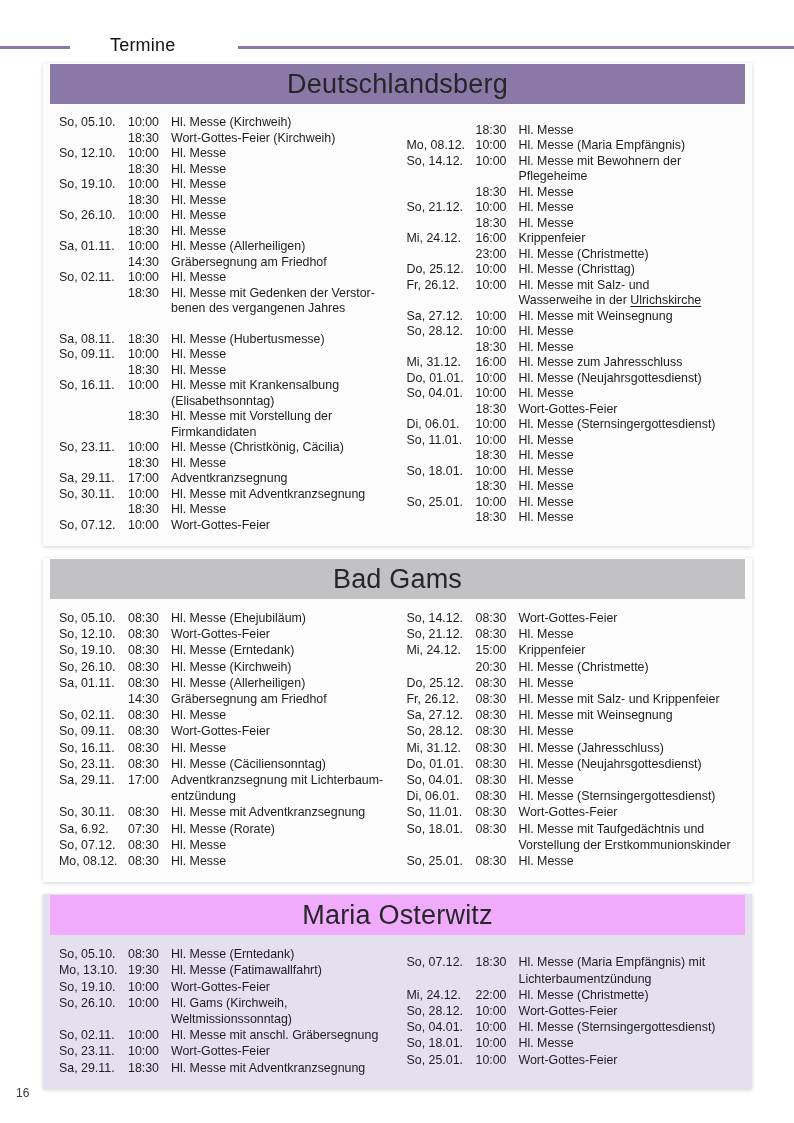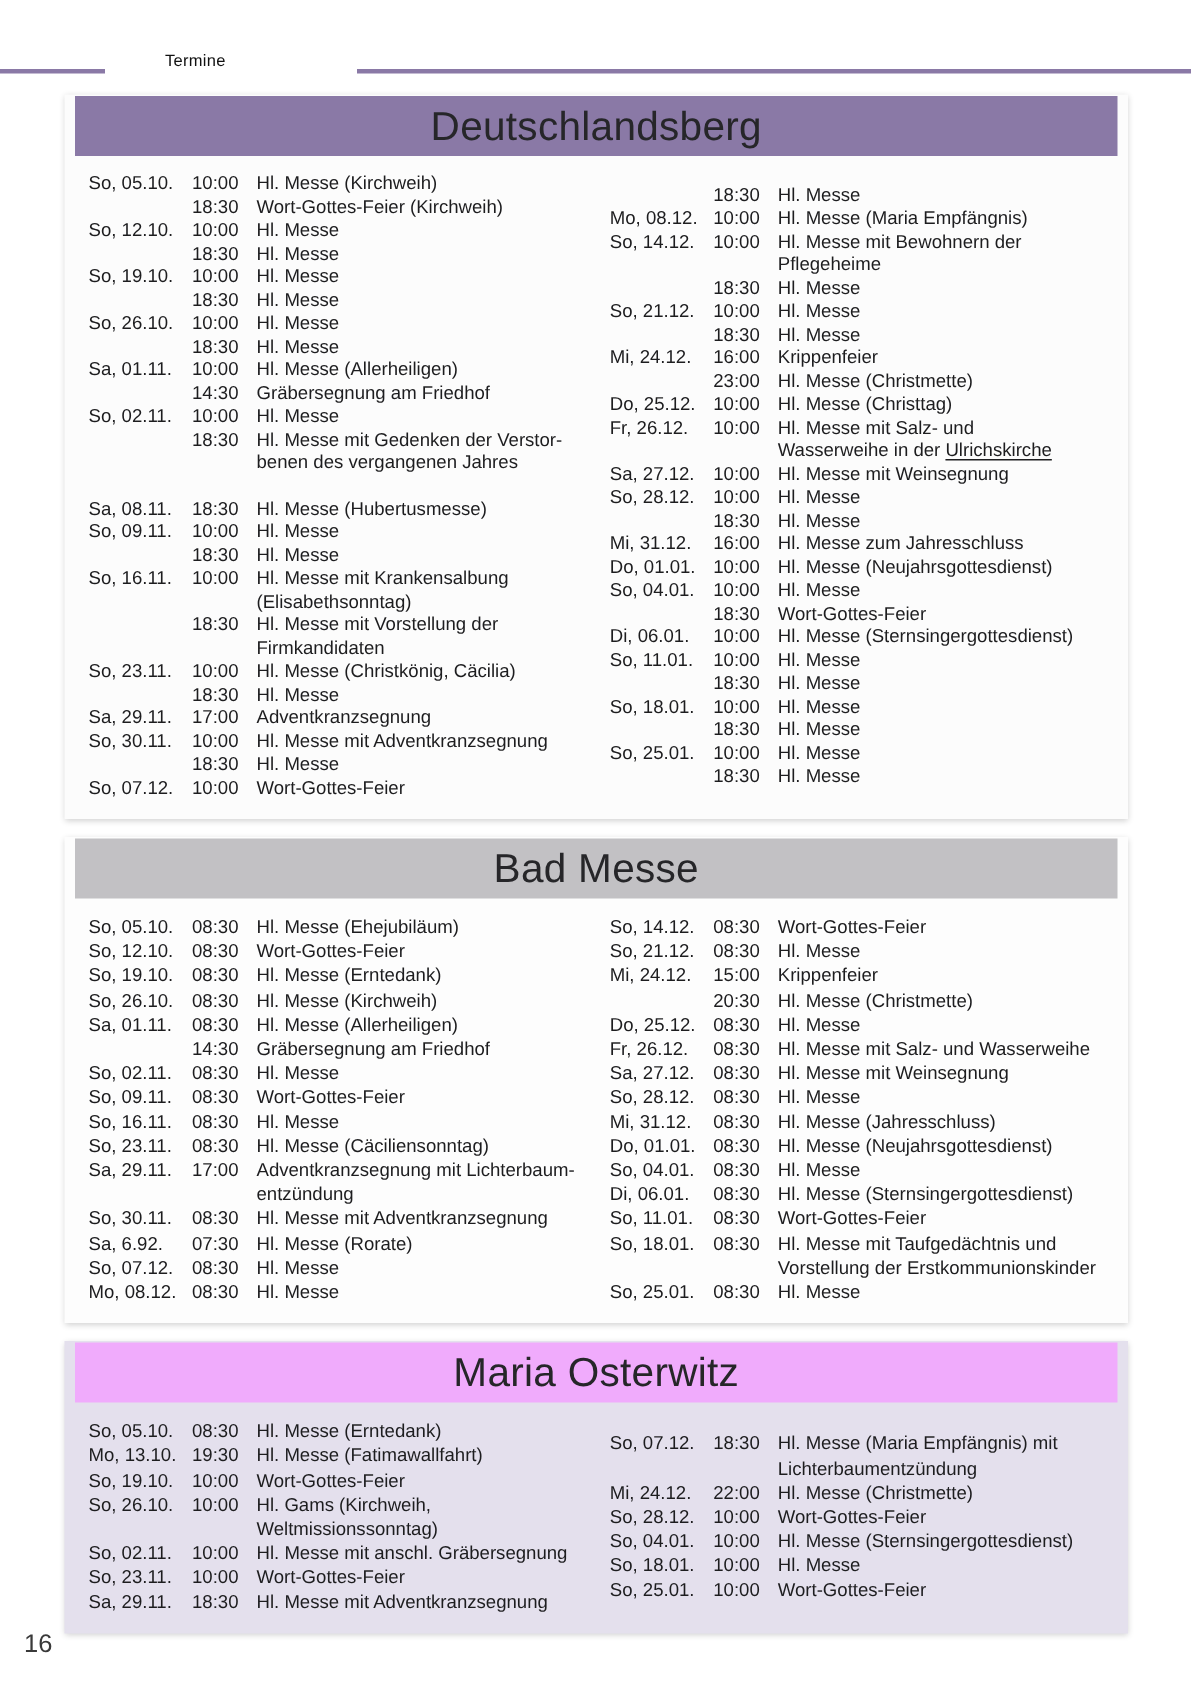--- a/index.html
+++ b/index.html
@@ -10,21 +10,21 @@
     font-family: "Liberation Sans", sans-serif;
     color: #1d1d1f;
     overflow: hidden;
   }
   
   .rule { position: absolute; height: 3px; background: var(--accent, #8a79a6); }
   .rule-left  { top: 46px; left: 0; width: 70px; }
   .rule-right { top: 46px; left: 238px; right: 0; }
   .kicker {
     position: absolute; top: 35px; left: 110px;
-    font-size: 11px; color: #111; letter-spacing: .2px;
+    font-size: 18px; color: #111; letter-spacing: .2px;
   }
   
   .sections {
     position: absolute; top: 63px; left: 43px; width: 709px;
     display: flex; flex-direction: column; gap: 12px;
   }
   .section {
     background: var(--body, #fcfcfc);
     box-shadow: 0 1px 4px rgba(0,0,0,.18);
     padding: 1px 7px 13px 7px;
@@ -46,21 +46,21 @@
     font-size: 12.4px;
     line-height: 16.2px;
   }
   .section:nth-child(1) .row { line-height: 15.5px; }
   .row.spacer { height: 15px; }
   .row .text { white-space: pre-line; }
   .row .u { text-decoration: underline; text-underline-offset: 2px; }
   
   .page-number {
     position: absolute; left: 16px; top: 1086px;
-    font-size: 17px; color: #3a3a3a;
+    font-size: 12px; color: #3a3a3a;
   }
 </style>
 </head>
 <body>
 
 <div class="rule rule-left"></div>
 <div class="kicker">Termine</div>
 <div class="rule rule-right"></div>
 
 <div class="sections">
@@ -362,21 +362,21 @@
     <span class="date"></span>
     <span class="time">18:30</span>
     <span class="text">Hl. Messe</span>
   </div>
 </div>
     </div>
   </section>
 
   <section class="section" style="--body: #fdfdfd;">
     <div class="section-bar" style="background: rgb(194, 193, 196);">
-      <h2 class="section-title">Bad Messe</h2>
+      <h2 class="section-title">Bad Gams</h2>
     </div>
     <div class="cols">
       <div class="col">
   <div class="row">
     <span class="date">So, 05.10.</span>
     <span class="time">08:30</span>
     <span class="text">Hl. Messe (Ehejubiläum)</span>
   </div>
 
   <div class="row">
@@ -491,21 +491,21 @@
 
   <div class="row">
     <span class="date">Do, 25.12.</span>
     <span class="time">08:30</span>
     <span class="text">Hl. Messe</span>
   </div>
 
   <div class="row">
     <span class="date">Fr, 26.12.</span>
     <span class="time">08:30</span>
-    <span class="text">Hl. Messe mit Salz- und Wasserweihe</span>
+    <span class="text">Hl. Messe mit Salz- und Krippenfeier</span>
   </div>
 
   <div class="row">
     <span class="date">Sa, 27.12.</span>
     <span class="time">08:30</span>
     <span class="text">Hl. Messe mit Weinsegnung</span>
   </div>
 
   <div class="row">
     <span class="date">So, 28.12.</span>

